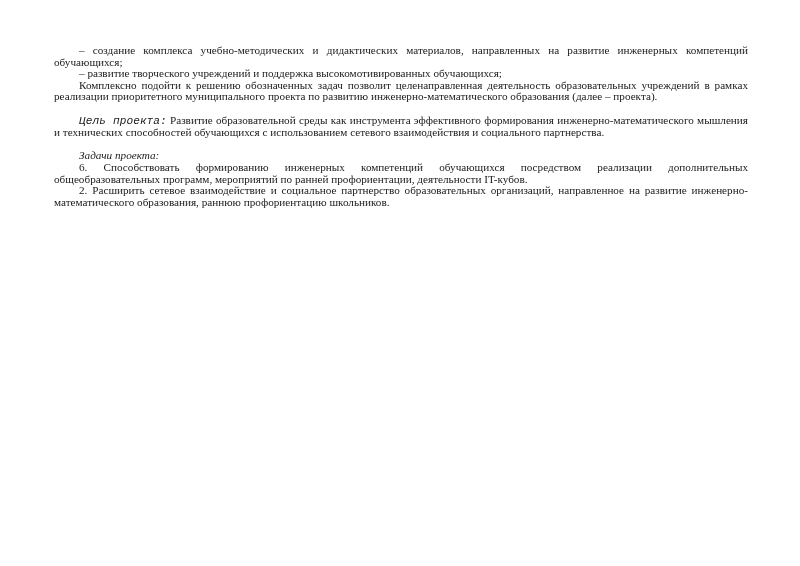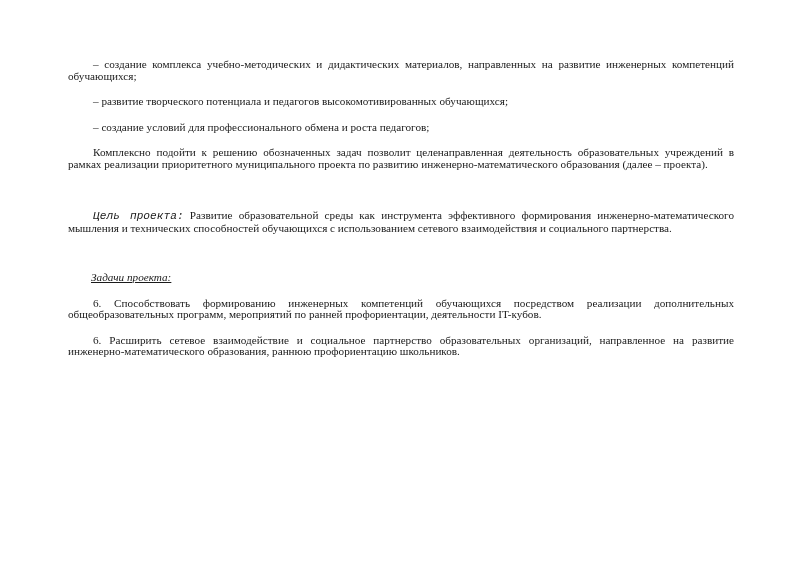--- a/index.html
+++ b/index.html
@@ -17,49 +17,47 @@
     position: absolute;
     left: 54px;
     top: 45px;
     width: 694px;
     font-family: "Liberation Serif", "DejaVu Serif", serif;
     font-size: 11.2px;
     line-height: 11.6px;
     color: #1a1a1a;
   }
   .p {
-    margin: 14px;
+    margin: 0;
     text-align: justify;
     text-indent: 25px;
   }
   .gap {
     height: 11.6px;
   }
   .italic {
     font-style: italic;
     font-family: Liberation Mono, monospace;
   }
   .heading {
-    margin: 12px;
+    margin: 0;
     text-indent: 25px;
     font-style: italic;
-    text-decoration: underline;
   }
 </style>
 </head>
 <body>
 
 <div class="page">
   <p class="p">– создание комплекса учебно-методических и дидактических материалов, направленных на развитие инженерных компетенций обучающихся;</p>
-  <p class="p">– развитие творческого потенциала и педагогов высокомотивированных обучающихся;</p>
-  <p class="p">– создание условий для профессионального обмена и роста педагогов;</p>
+  <p class="p">– развитие творческого учреждений и поддержка высокомотивированных обучающихся;</p>
   <p class="p">Комплексно подойти к решению обозначенных задач позволит целенаправленная деятельность образовательных учреждений в рамках реализации приоритетного муниципального проекта по развитию инженерно-математического образования (далее – проекта).</p>
 
   <div class="gap"></div>
 
   <p class="p"><span class="italic">Цель проекта:</span><span> Развитие образовательной среды как инструмента эффективного формирования инженерно-математического мышления и технических способностей обучающихся с использованием сетевого взаимодействия и социального партнерства.</span></p>
 
   <div class="gap"></div>
 
   <p class="heading">Задачи проекта:</p>
   <p class="p">6. Способствовать формированию инженерных компетенций обучающихся посредством реализации дополнительных общеобразовательных программ, мероприятий по ранней профориентации, деятельности IT-кубов.</p>
-  <p class="p">6.  Расширить сетевое взаимодействие и социальное партнерство образовательных организаций, направленное на развитие инженерно-математического образования, раннюю профориентацию школьников.</p>
+  <p class="p">2.  Расширить сетевое взаимодействие и социальное партнерство образовательных организаций, направленное на развитие инженерно-математического образования, раннюю профориентацию школьников.</p>
 </div>
 
 </body></html>

